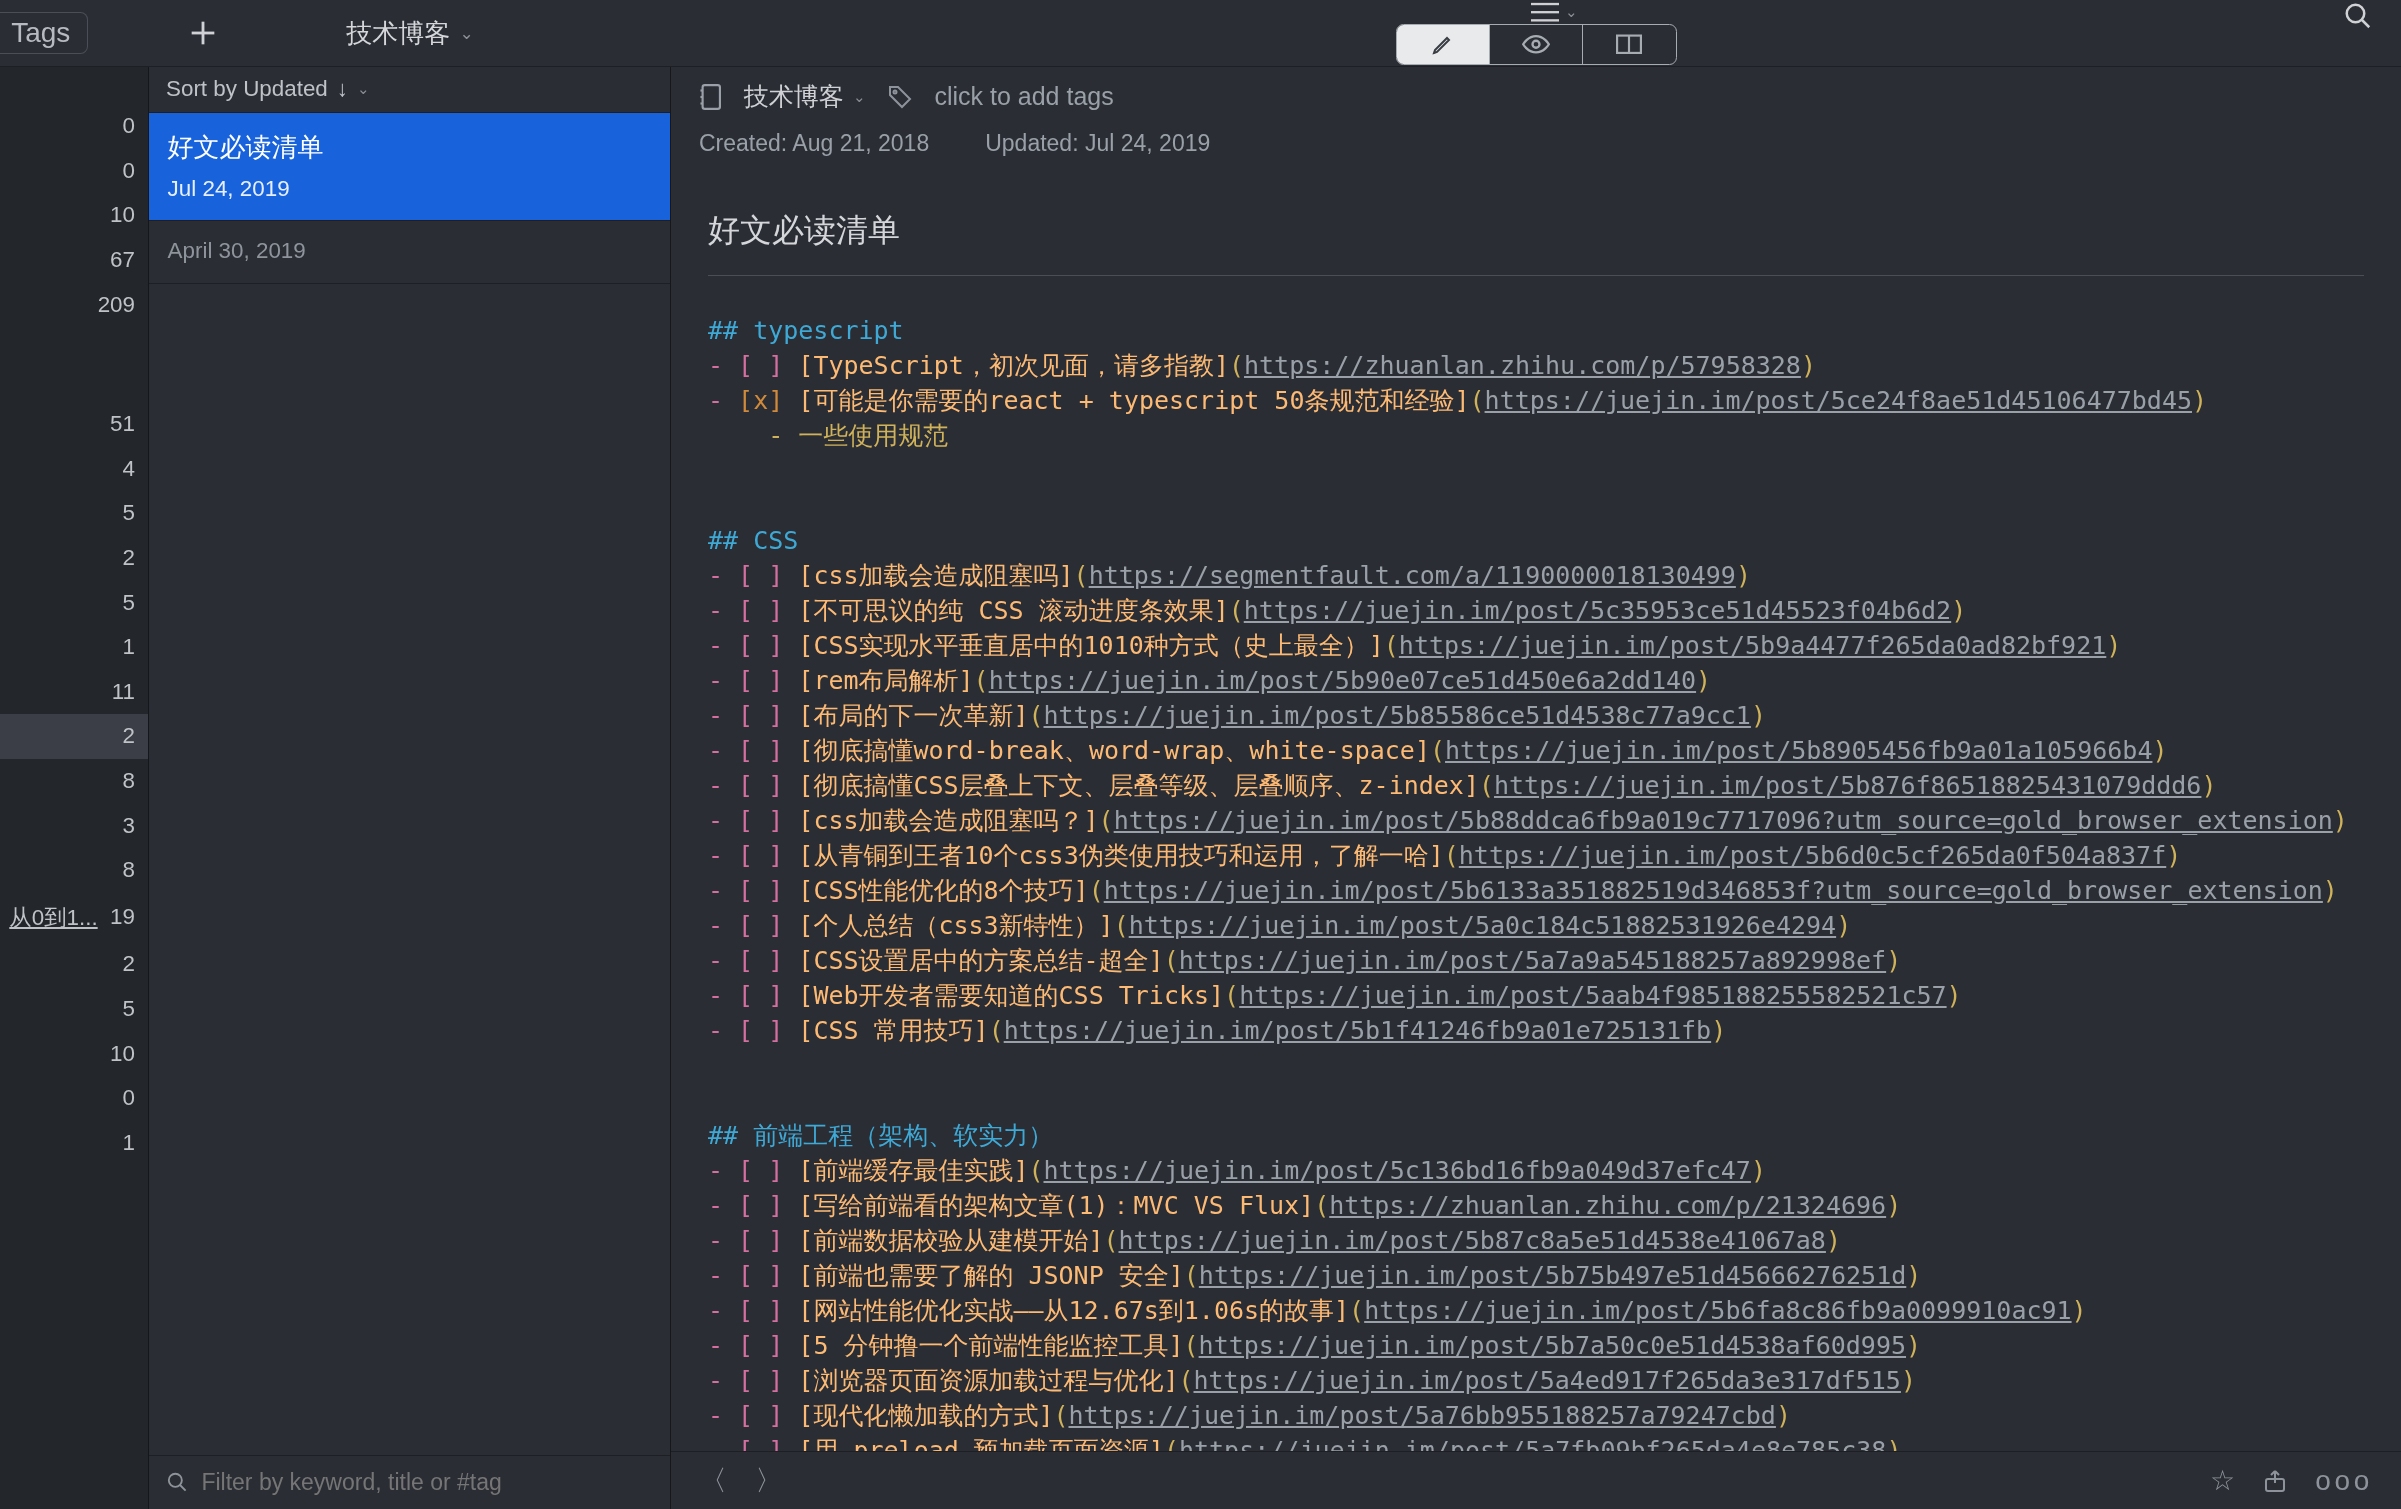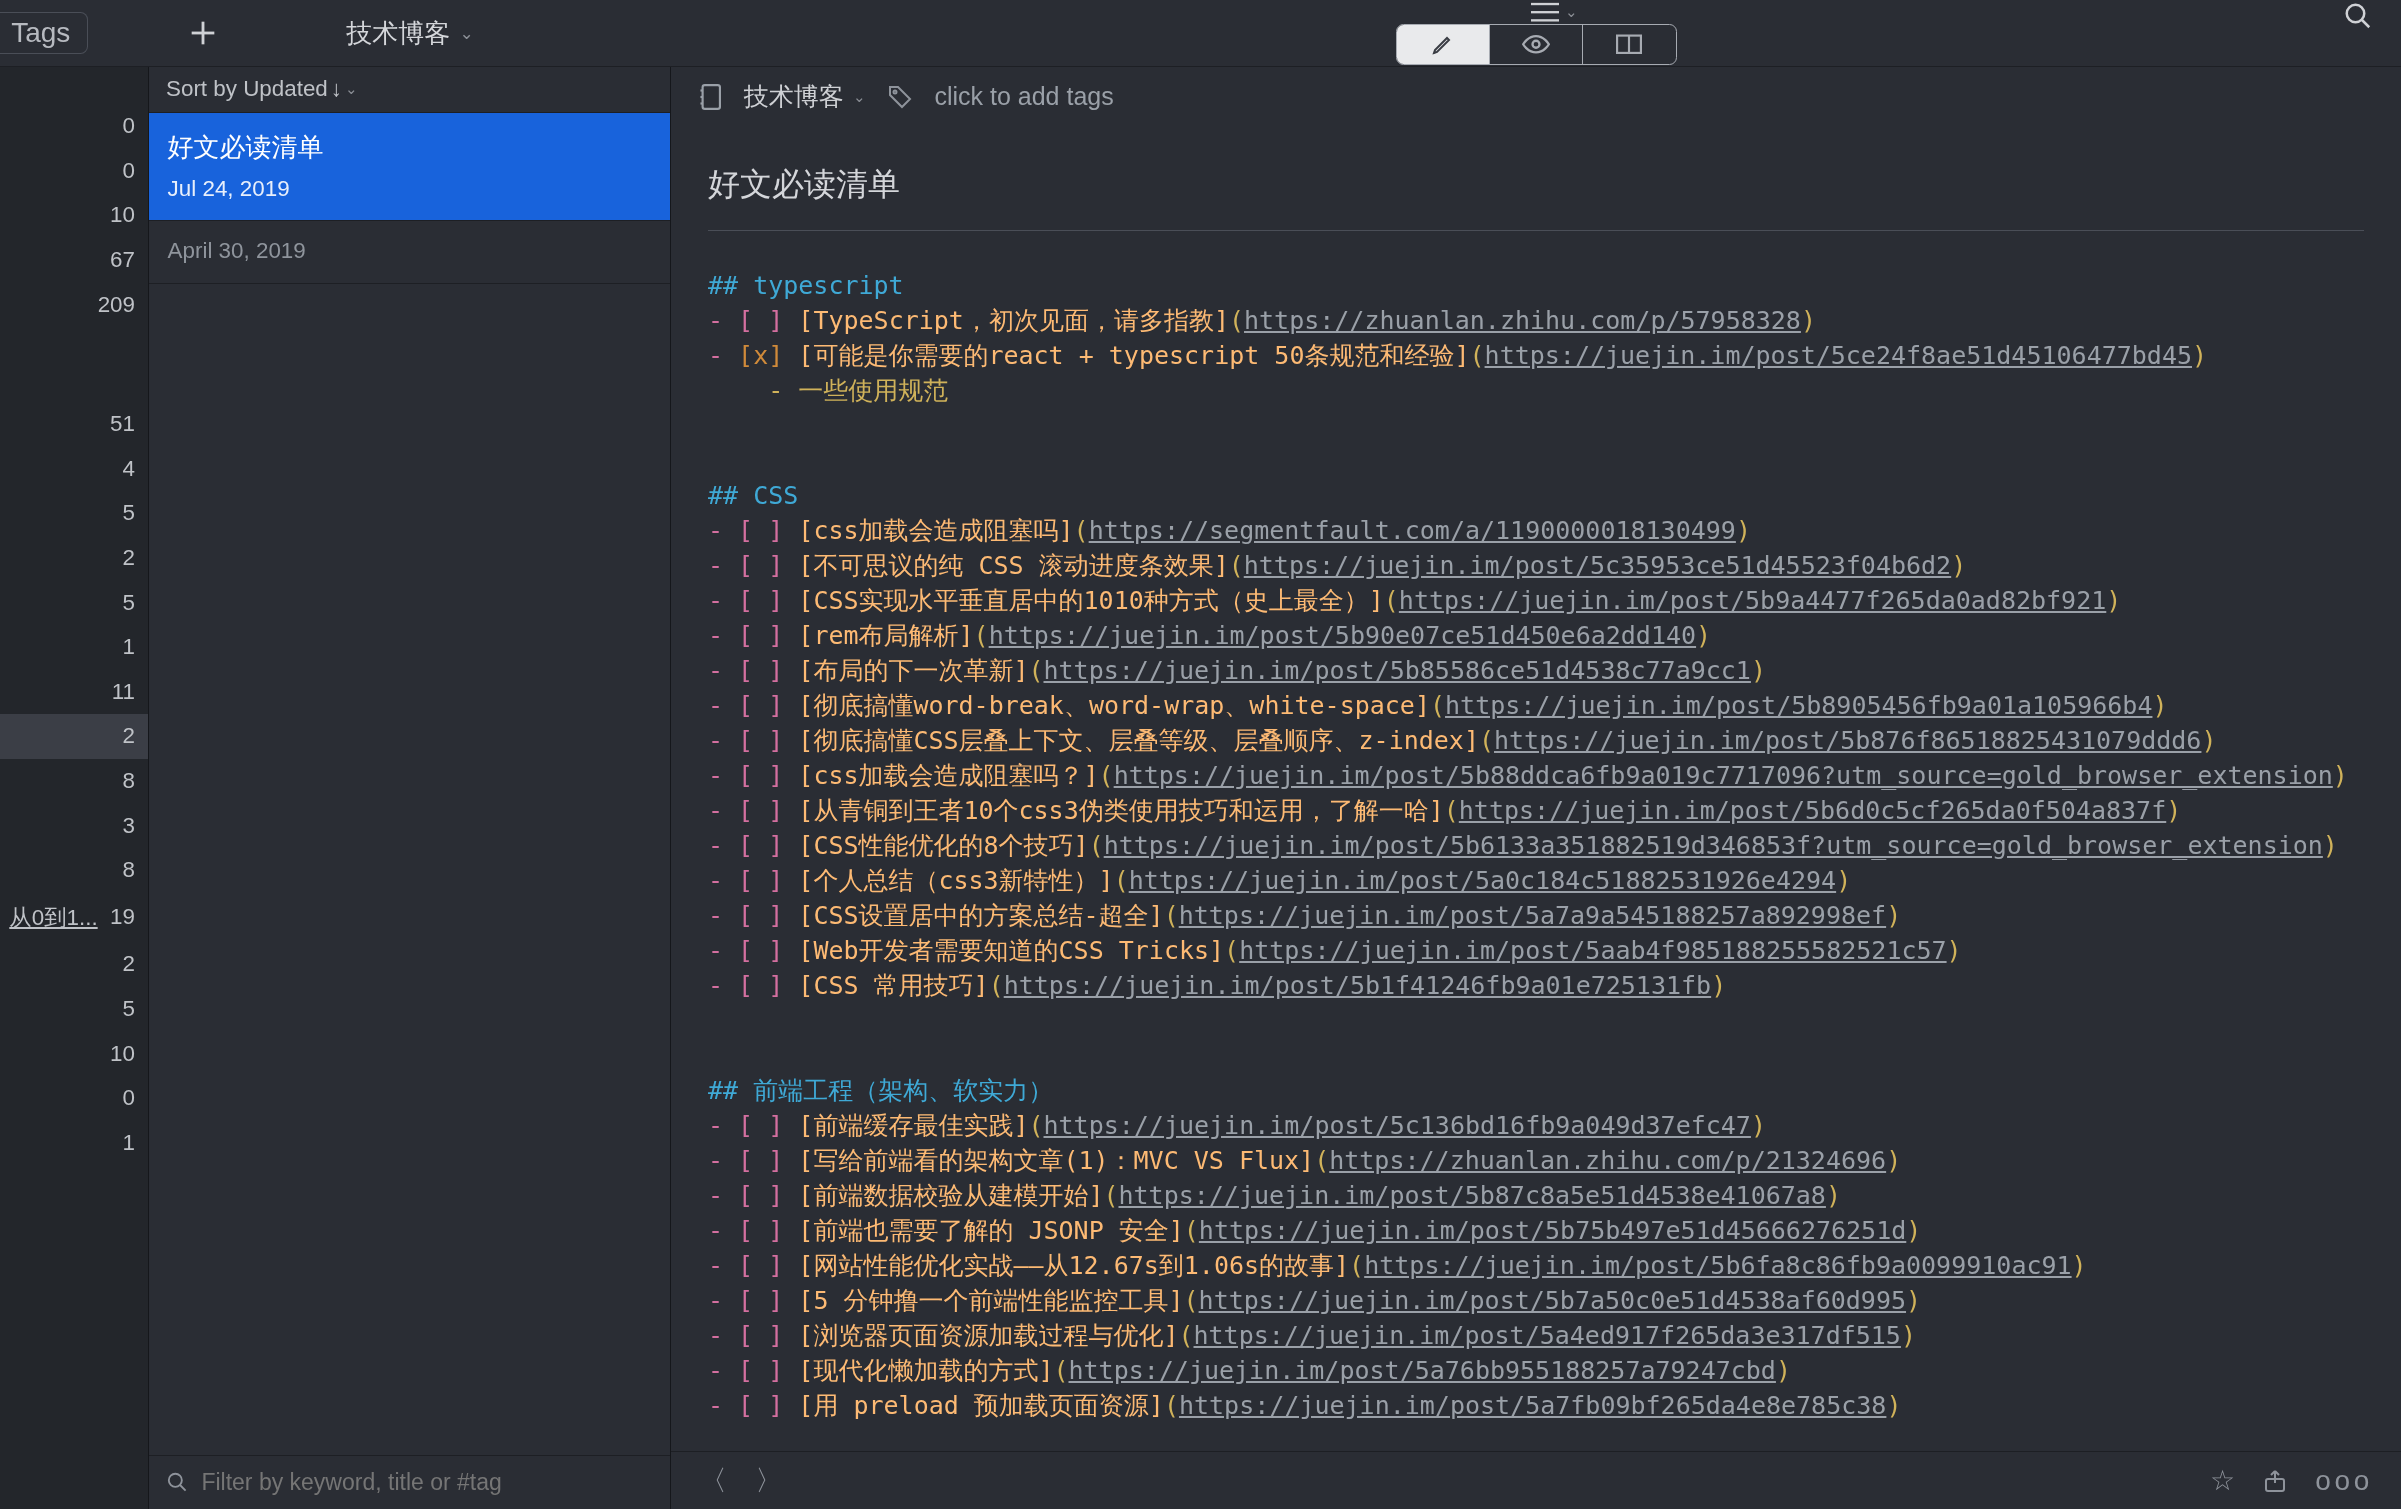--- a/index.html
+++ b/index.html
@@ -100,21 +100,21 @@
   background:#2a2d34;
   border-right:0.9px solid #15171b;
   display:flex;
   flex-direction:column;
 }
 .sort-row {
   padding:9.3px 17px;
   font-size:22.4px;
   color:#bfc2c7;
   border-bottom:0.9px solid #1d1f24;
-  display:flex; align-items:center; gap:3px;
+  display:flex; align-items:center; gap:9px;
 }
 .note-item {
   padding:17px 18.6px 18.6px 18.6px;
   border-bottom:0.9px solid #1d1f24;
 }
 .note-item.active { background:#1863dc; color:#fff;}
 .note-item .ntitle { font-size:26px; margin-bottom:11.2px;}
 .note-item .ndate { font-size:22.4px; opacity:.9;}
 .note-item:not(.active) .ntitle{ color:#d4d6da;}
 .note-item:not(.active) .ndate{ color:#9aa0a8;}
@@ -387,20 +387,24 @@
           <span>技术博客</span>
           <span style="font-size:15px;color:#8c9097">⌄</span>
         </span>
         <span class="tag-icon">
           <svg width="24" height="24" viewBox="0 0 24 24" fill="none" stroke="#8e939b" stroke-width="2">
               <path d="M2 2h8l12 12-8 8L2 10V2z"></path>
               <circle cx="7" cy="7" r="1.5"></circle>
             </svg>
         </span>
         <span>click to add tags</span>
+      </div>
+      <div class="meta-row2">
+        <span><span>Created:</span> <span>Aug 21, 2018</span></span>
+        <span><span>Updated:</span> <span>Jul 24, 2019</span></span>
       </div>
       <div class="content">
         <div class="doc-title">好文必读清单</div>
         <hr class="tline">
         <div class="code" id="codeBody"><span class="hdr">## typescript</span>
 <span class="dash">- </span><span class="chk">[ ]</span> <span class="txt">[TypeScript，初次见面，请多指教]</span>(<span class="lnk">https://zhuanlan.zhihu.com/p/57958328</span>)
 <span class="dash">- </span><span class="chk-x">[x]</span> <span class="txt">[可能是你需要的react + typescript 50条规范和经验]</span>(<span class="lnk">https://juejin.im/post/5ce24f8ae51d45106477bd45</span>)
     <span class="sub">- 一些使用规范</span>
 
 

